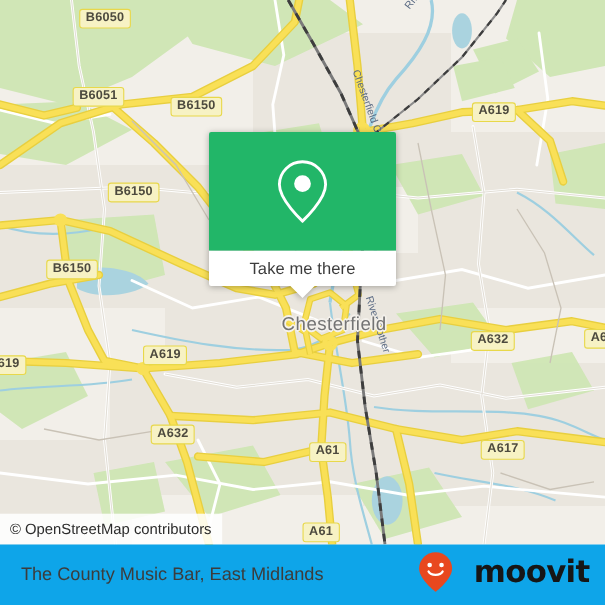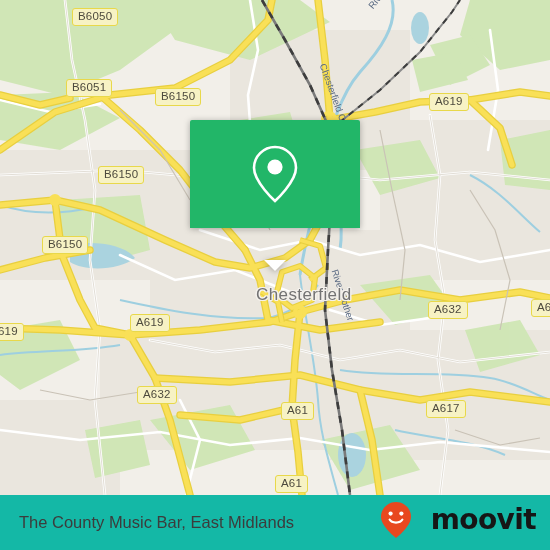--- a/index.html
+++ b/index.html
@@ -18,21 +18,21 @@
   .map-svg{position:absolute;left:0;top:0;width:550px;height:495px;display:block;}
 
   
   .shield{
     position:absolute;
     background:#f7f2c4;
     border:1.6px solid #e8d84a;
     border-radius:3px;
     color:#4d4a3e;
     font-size:11.5px;
-    font-weight:normal;
+    font-weight:bold;
     letter-spacing:.2px;
     padding:1px 5px 2px 5px;
     line-height:13px;
     white-space:nowrap;
     font-family:"Liberation Sans","DejaVu Sans",sans-serif;
   }
   
   .place-label{
     position:absolute;
     color:#737373;
@@ -87,21 +87,21 @@
     position:absolute;left:50%;top:140px;margin-left:-11px;
     width:0;height:0;
     border-left:11px solid transparent;
     border-right:11px solid transparent;
     border-top:11px solid #ffffff;
   }
 
   
   .footer{
     position:absolute;left:0;top:495px;width:550px;height:55px;
-    background:#14b8a6;
+    background:#0ea5e9;
   }
   .footer-title{
     position:absolute;left:19px;top:0;height:55px;line-height:55px;
     color:#3c3c3c;font-size:16.5px;white-space:nowrap;
     font-family:"Liberation Sans","DejaVu Sans",sans-serif;
   }
   .brand{
     position:absolute;right:14px;top:0;height:49px;
     display:flex;align-items:center;gap:19px;
   }
@@ -280,31 +280,35 @@
     <div class="shield" style="left:22px;top:79px;margin-left:44px;">B6051</div>
     <div class="shield" style="left:155px;top:88px;">B6150</div>
     <div class="shield" style="left:98px;top:166px;">B6150</div>
     <div class="shield" style="left:42px;top:236px;">B6150</div>
     <div class="shield" style="left:429px;top:93px;">A619</div>
     <div class="shield" style="left:130px;top:314px;">A619</div>
     <div class="shield" style="left:-8px;top:323px;">619</div>
     <div class="shield" style="left:428px;top:301px;">A632</div>
     <div class="shield" style="left:531px;top:299px;">A6</div>
     <div class="shield" style="left:137px;top:386px;">A632</div>
-    <div class="shield" style="left:426px;top:400px;">A617</div>
+    <div class="shield" style="left:437px;top:400px;">A617</div>
     <div class="shield" style="left:281px;top:402px;">A61</div>
     <div class="shield" style="left:275px;top:475px;">A61</div>
 
+    <div class="attribution">© OpenStreetMap contributors</div>
 
     <div class="popup">
       <div class="popup-head">
         <svg width="54" height="62" viewBox="0 0 54 62">
           <path d="M27 4 C15.5 4 6 13.3 6 24.8 C6 39 27 58 27 58 C27 58 48 39 48 24.8 C48 13.3 38.5 4 27 4 Z" fill="none" stroke="#ffffff" stroke-width="2.6"></path>
           <circle cx="27" cy="24" r="7.6" fill="#ffffff"></circle>
         </svg>
+      </div>
+      <div class="popup-body">
+        <span class="lbl">Take me there</span>
       </div>
       <div class="popup-tail"></div>
     </div>
 
   </div>
 
   <div class="footer">
     <div class="footer-title">The County Music Bar, East Midlands</div>
     <div class="brand">
       <svg width="32" height="38" viewBox="0 0 32 38">

